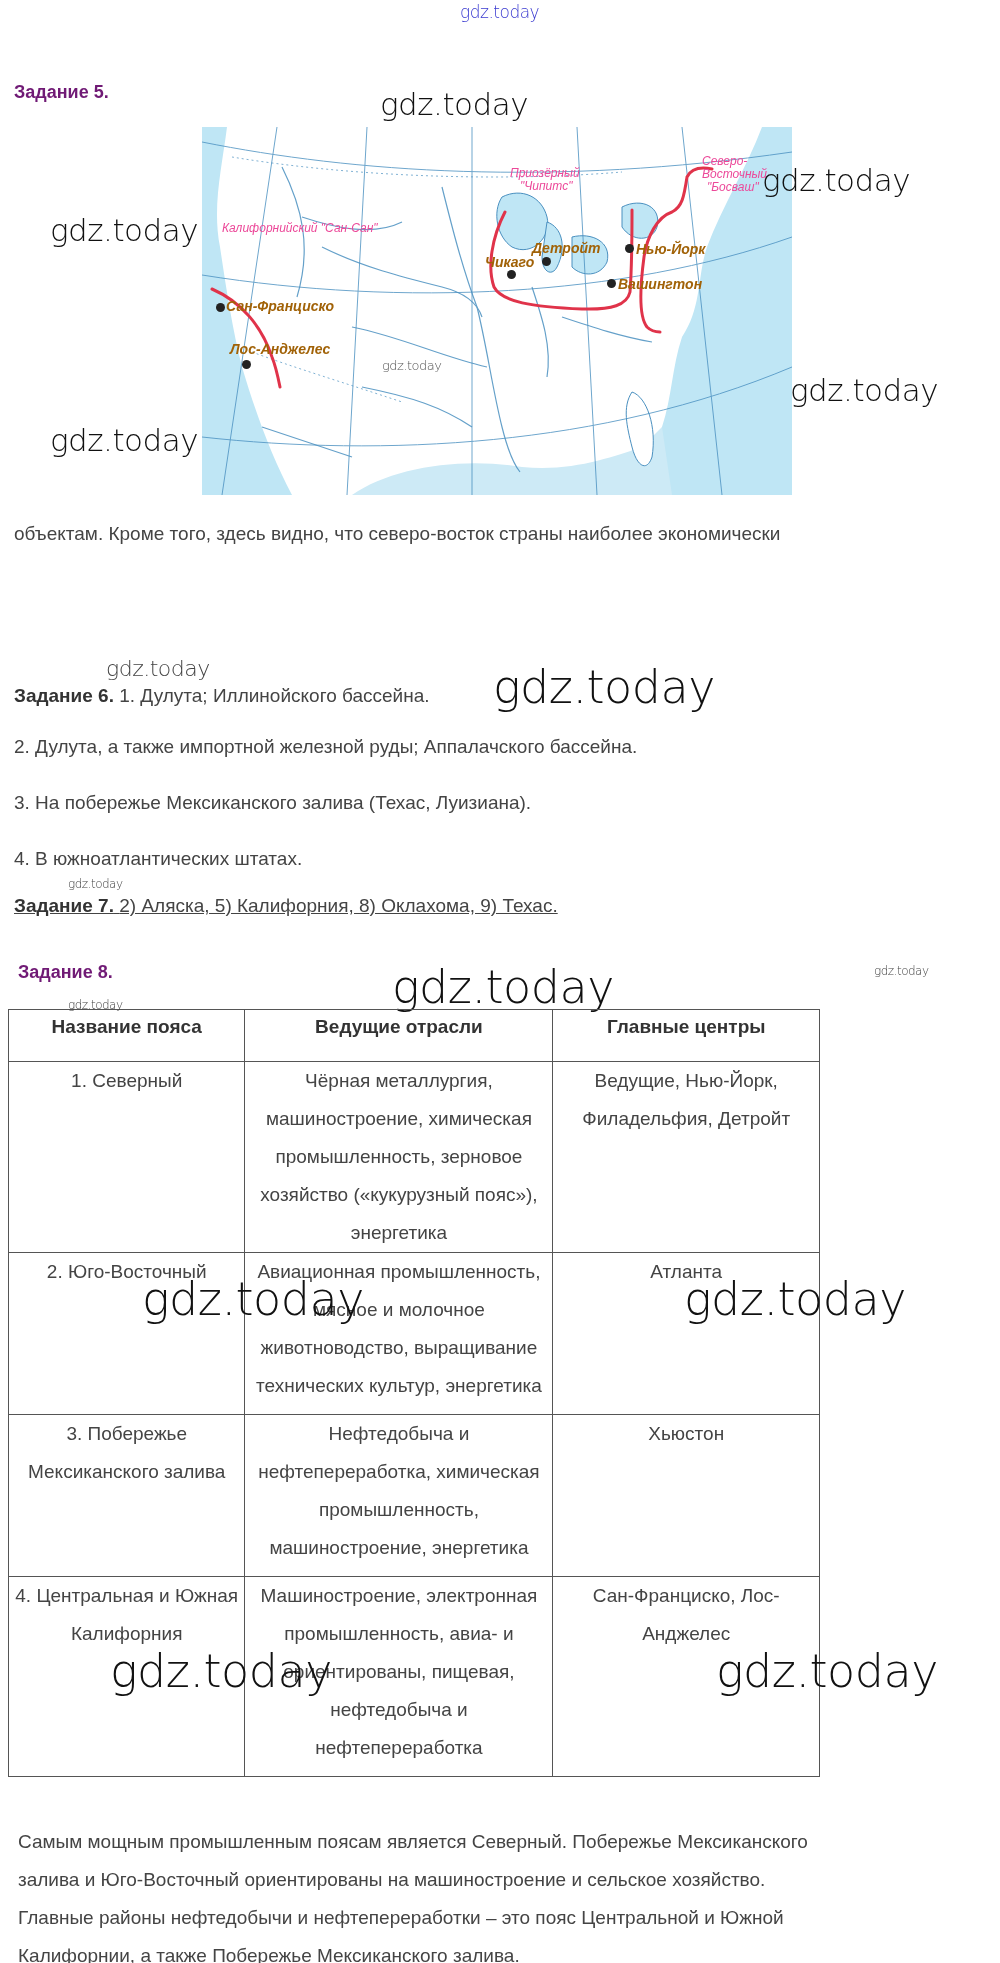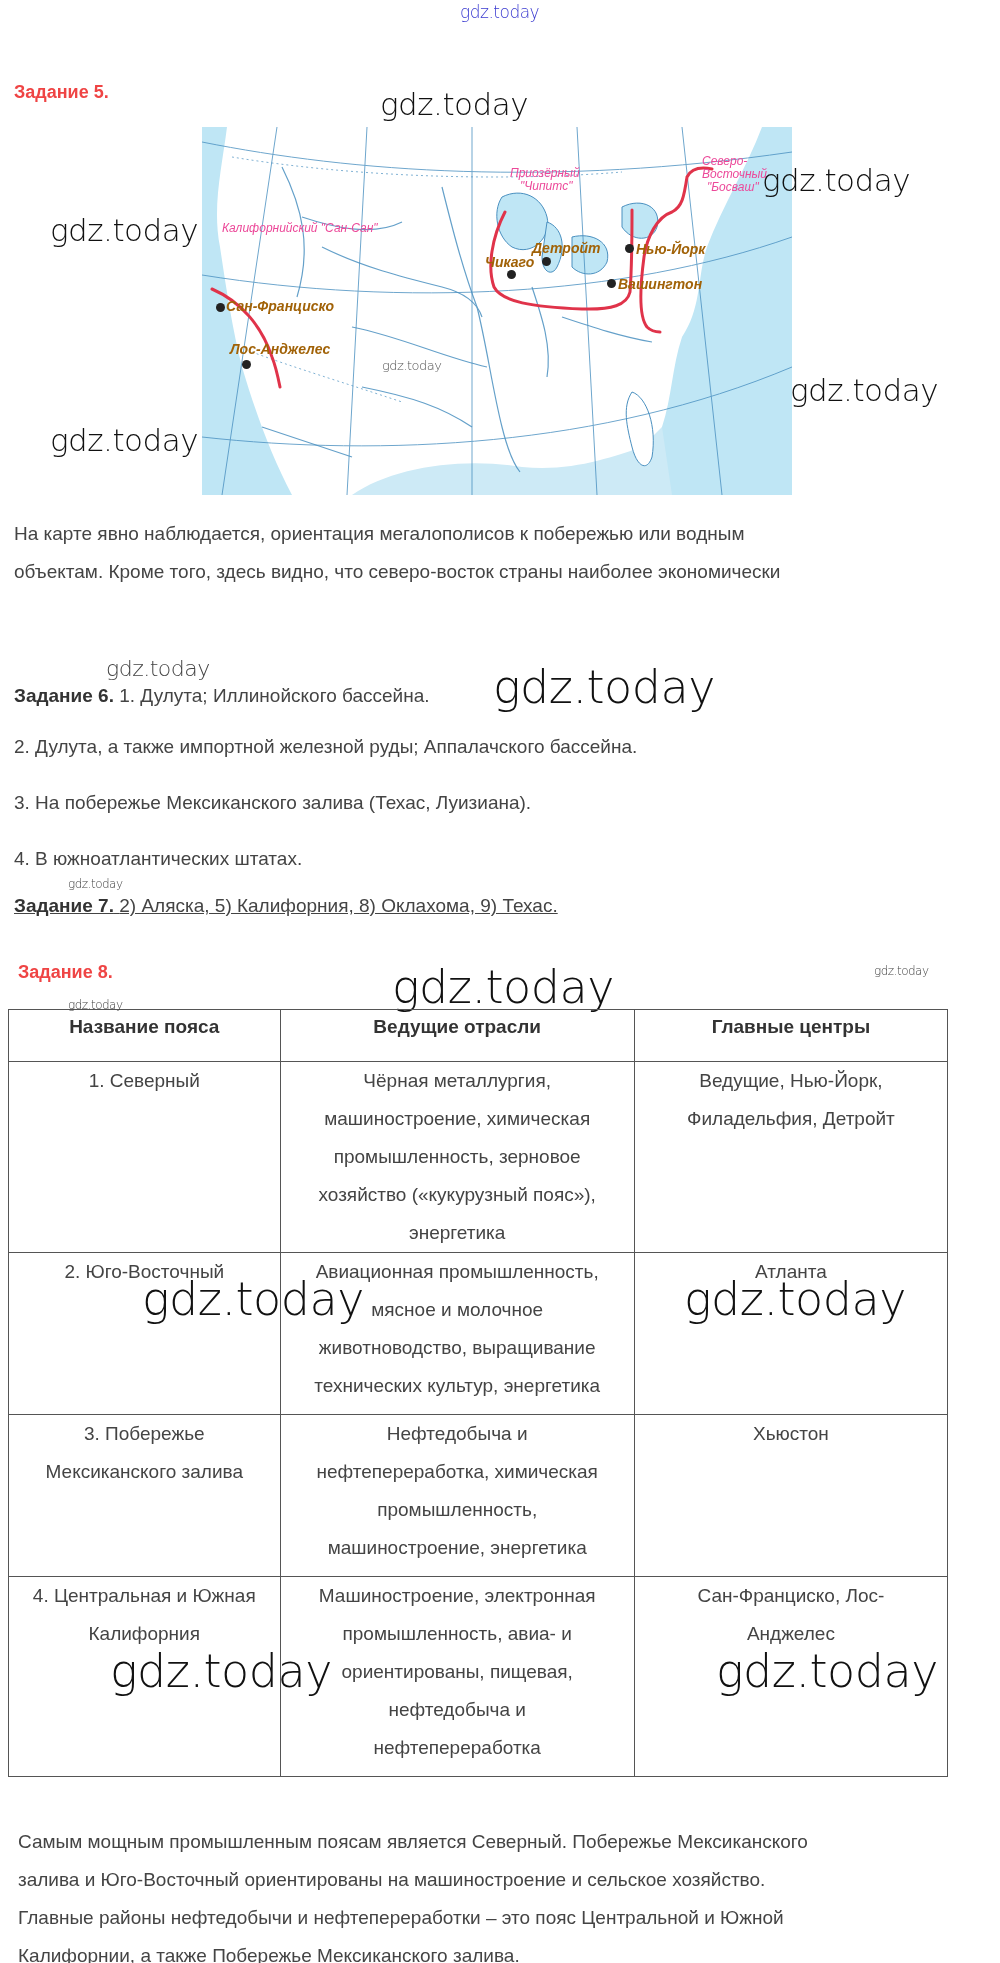--- a/index.html
+++ b/index.html
@@ -5,34 +5,34 @@
   html, body { margin:0; padding:0; background:#ffffff; }
   body { width:1000px; height:1963px; position:relative; overflow:hidden;
          font-family:"Liberation Sans", sans-serif; color:#444; }
   .abs { position:absolute; }
   .wm { position:absolute; font-family:"DejaVu Sans", sans-serif; font-weight:200; color:#111; letter-spacing:-0.5px; white-space:nowrap; }
   .wm-top { color:#3a3ad0; font-size:17px; top:2px; left:460px; }
   .wm-l { font-size:31px; }
   .wm-xl { font-size:46px; }
   .wm-s { font-size:13px; color:#444; }
   .wm-xs { font-size:12px; color:#444; }
-  .task-title { font-weight:bold; font-size:18px; color:#ef4444; }
+  .task-title { font-weight:bold; font-size:18px; color:#701a75; }
   .para { font-size:19px; line-height:38px; color:#444; }
   .line { font-size:19px; color:#444; white-space:nowrap; }
   .bold { font-weight:bold; color:#333; }
 
   
   .map { position:absolute; left:202px; top:127px; width:590px; height:368px; background:#ffffff; overflow:hidden; }
   .map svg { position:absolute; left:0; top:0; }
   .city-label { position:absolute; font-style:italic; font-weight:bold; font-size:14px; color:#a16207; white-space:nowrap; }
   .belt-label { position:absolute; font-style:italic; font-size:12px; color:#ec4899; white-space:nowrap; line-height:13px; }
   .dot { position:absolute; width:9px; height:9px; border-radius:50%; background:#222; }
 
   
-  table.belts { position:absolute; left:8px; top:1009px; width:940px; border-collapse:collapse; }
+  table.belts { position:absolute; left:8px; top:1009px; width:812px; border-collapse:collapse; }
   table.belts th, table.belts td { border:1px solid #555; text-align:center; vertical-align:top; font-size:19px; line-height:38px; color:#444; padding:0 6px; }
   table.belts th { font-weight:bold; color:#333; height:49px; line-height:30px; padding-top:2px; }
   .c1 { width:272px; }
   .c2 { width:359px; }
   .c3 { width:318px; }
 </style>
 </head>
 <body>
 
 <div class="wm wm-top">gdz.today</div>
@@ -116,21 +116,20 @@
   <div class="wm wm-s" style="left:180px; top:231px; color:#555;">gdz.today</div>
 </div>
 
 <div class="wm wm-l" style="left:380px; top:86px;">gdz.today</div>
 <div class="wm wm-l" style="left:762px; top:162px;">gdz.today</div>
 <div class="wm wm-l" style="left:50px; top:212px;">gdz.today</div>
 <div class="wm wm-l" style="left:790px; top:372px;">gdz.today</div>
 <div class="wm wm-l" style="left:50px; top:422px;">gdz.today</div>
 
 <div class="abs para" style="left:14px; top:515px;">
-  <div>На карте явно наблюдается, ориентация мегалополисов к побережью или водным</div>
   <div>объектам. Кроме того, здесь видно, что северо-восток страны наиболее экономически</div>
 </div>
 
 <div class="wm wm-s" style="left:106px; top:656px; font-size:22px;">gdz.today</div>
 <div class="abs line" style="left:14px; top:685px;">
   <span class="bold">Задание 6.</span>
   <span>1. Дулута; Иллинойского бассейна.</span>
 </div>
 <div class="wm wm-xl" style="left:493px; top:660px;">gdz.today</div>
 <div class="abs line" style="left:14px; top:736px;">2. Дулута, а также импортной железной руды; Аппалачского бассейна.</div>

